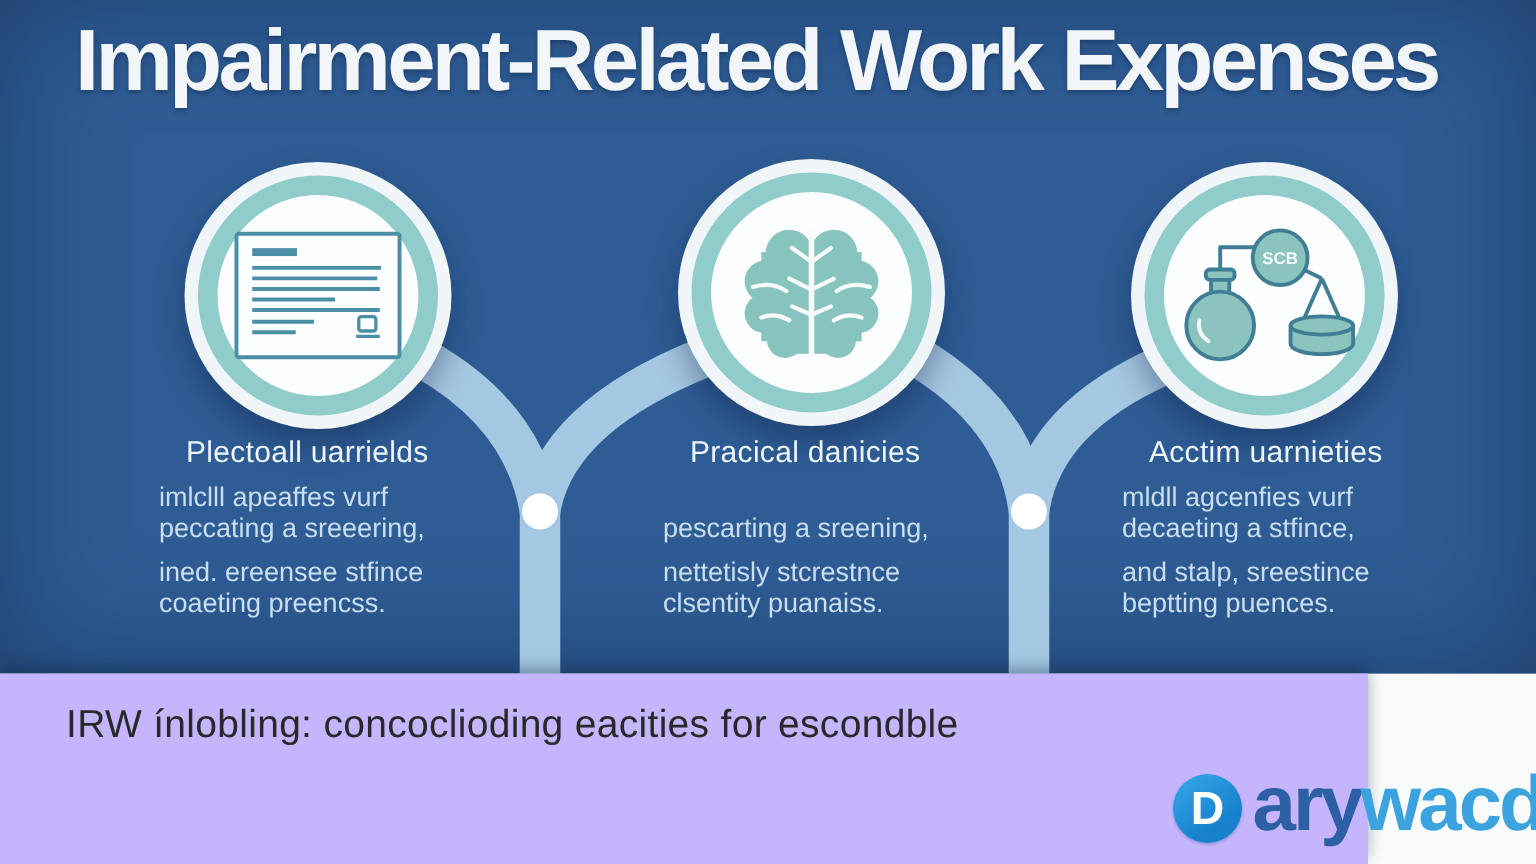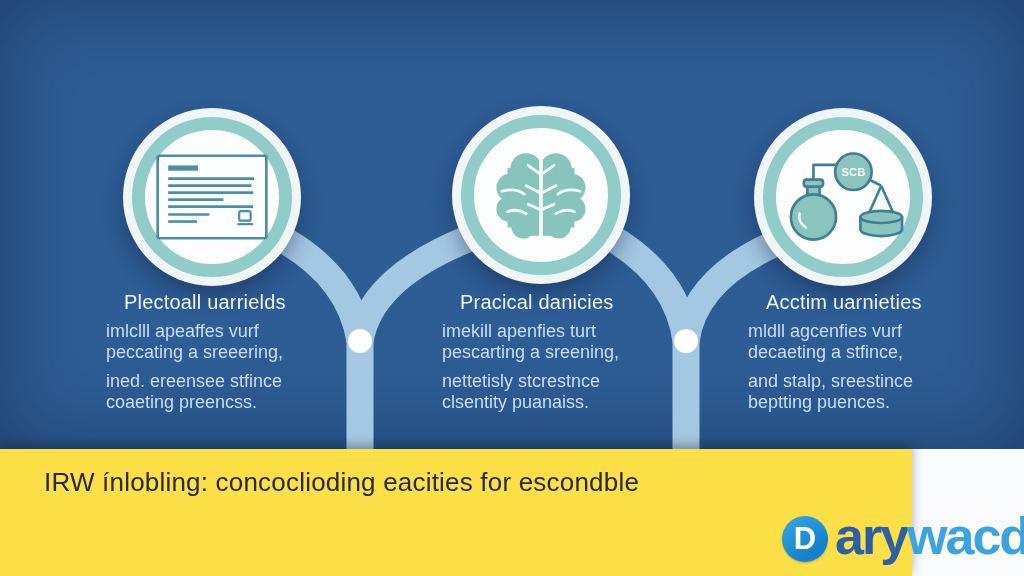--- a/index.html
+++ b/index.html
@@ -37,21 +37,21 @@
   .step-text.t1{left:106px;}
   .step-text.t2{left:442px;}
   .step-text.t3{left:748px;}
   .step-heading{
     font-size:20px;font-weight:normal;color:#edf4fa;
     padding-left:18px;margin:0 0 7px 0;letter-spacing:.2px;
   }
   .step-body p{margin:0 0 8px 0;font-size:18px;line-height:21px;color:#cadeef;}
   .footer{
     position:absolute;left:0;top:449px;width:912px;height:127px;
-    background:#fde047;z-index:3;
+    background:#c4b5fd;z-index:3;
     box-shadow:0 -4px 10px rgba(10,28,58,.35);
   }
   .footer-line1{
     position:absolute;left:44px;top:16px;font-size:26px;line-height:34px;
     color:#29292c;letter-spacing:.2px;
   }
   .footer-line2{
     position:absolute;left:44px;top:54px;font-size:24px;line-height:30px;
     color:#3b3c40;letter-spacing:.2px;
   }
@@ -74,20 +74,21 @@
   .logo-word .light{color:#3ba4de;}
   .icon-svg{display:block;}
 </style>
 </head>
 <body>
 
 <div class="canvas">
 
   <div class="blue-area"></div>
 
+  <div class="title">Impairment-Related Work Expenses</div>
 
   <svg class="connectors" width="1024" height="576" viewBox="0 0 1024 576">
     <g fill="none" stroke="#a5c8e2" stroke-width="27">
       <path d="M284,240 Q350,278 360,341"></path>
       <path d="M470,238 Q370,278 360,341"></path>
       <path d="M360,330 L360,452"></path>
       <path d="M612,238 Q678,278 686,341"></path>
       <path d="M774,244 Q694,280 686,341"></path>
       <path d="M686,330 L686,452"></path>
     </g>
@@ -176,21 +177,21 @@
     <div class="step-heading">Plectoall uarrields</div>
     <div class="step-body">
       <p><span>imlclll apeaffes vurf</span><br><span>peccating a sreeering,</span></p>
       <p><span>ined. ereensee stfince</span><br><span>coaeting preencss.</span></p>
     </div>
   </div>
 
   <div class="step-text t2">
     <div class="step-heading">Pracical danicies</div>
     <div class="step-body">
-      <p><span>imekill apenfies turt</span><br><span>pescarting a sreening,</span></p>
+      <p><br><span>pescarting a sreening,</span></p>
       <p><span>nettetisly stcrestnce</span><br><span>clsentity puanaiss.</span></p>
     </div>
   </div>
 
   <div class="step-text t3">
     <div class="step-heading">Acctim uarnieties</div>
     <div class="step-body">
       <p><span>mldll agcenfies vurf</span><br><span>decaeting a stfince,</span></p>
       <p><span>and stalp, sreestince</span><br><span>beptting puences.</span></p>
     </div>

